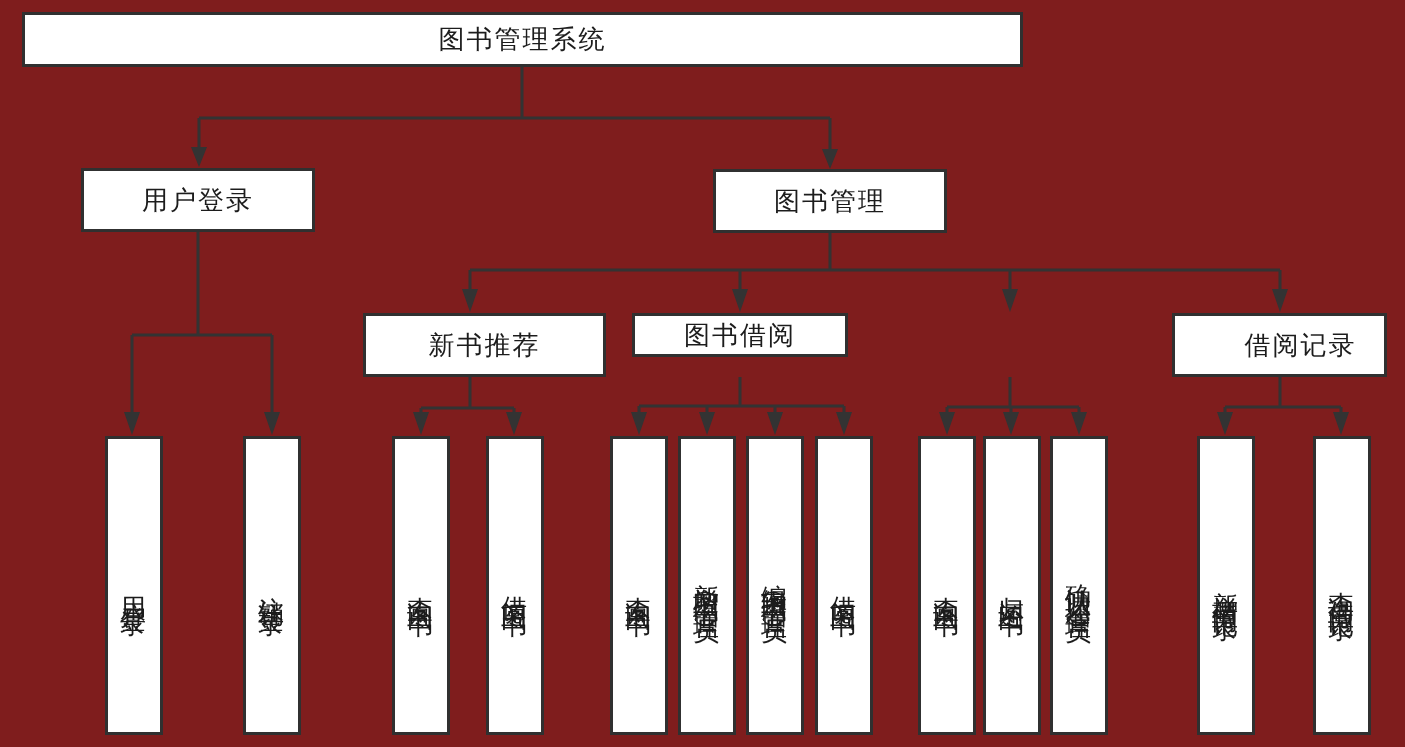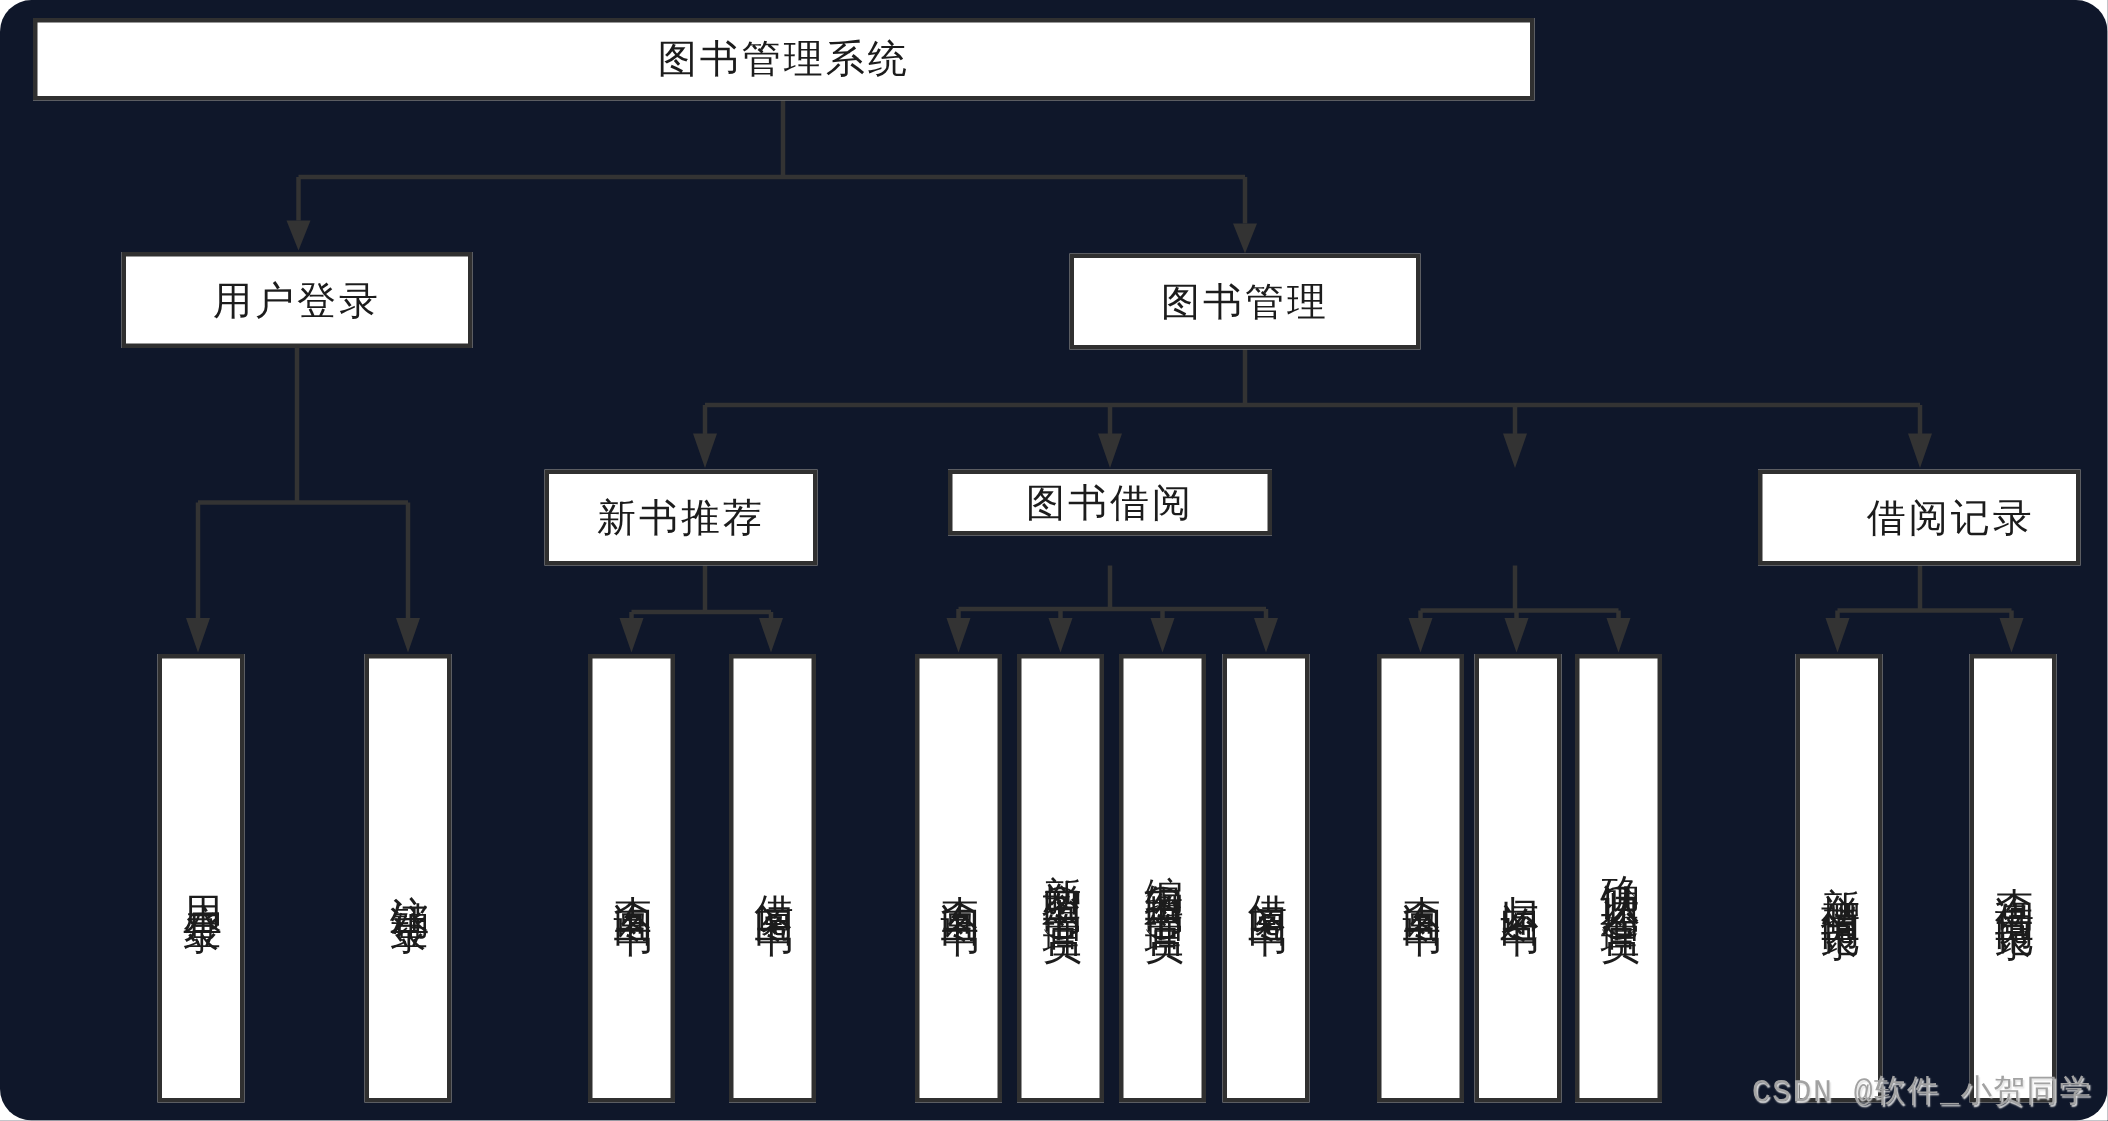--- a/index.html
+++ b/index.html
@@ -1,23 +1,22 @@
 <!DOCTYPE html>
 <html><head>
 <meta charset="utf-8">
 <style>
   html,body{margin:0;padding:0;background:#ffffff;}
   #canvas{
     position:relative;
     width:1405px;height:747px;
-    background:#0f172a;
+    background:#7f1d1d;
     overflow:hidden;
-    font-family:Liberation Mono, monospace;
+    font-family:Liberation Sans, sans-serif;
     color:#1c1c1c;
-    border-radius:21px;
   }
   #wires{position:absolute;left:0;top:0;z-index:1;}
   #wires path.ln{stroke:#333333;stroke-width:3;fill:none;}
   #wires path.ah{fill:#333333;stroke:none;}
 
   .node{
     position:absolute;
     background:#ffffff;
     border:3px solid #303030;
     box-sizing:border-box;
@@ -32,21 +31,21 @@
     letter-spacing:5px;
     white-space:nowrap;
   }
 
   
   .n-root{left:22px;top:12px;width:1001px;height:55px;}
   
   .n-user-login{left:81px;top:168px;width:234px;height:64px;}
   .n-book-mgmt{left:713px;top:169px;width:234px;height:64px;}
   
-  .n-new-book-rec{left:363px;top:313px;width:182px;height:64px;}
+  .n-new-book-rec{left:363px;top:313px;width:243px;height:64px;}
   .n-book-borrow{left:632px;top:313px;width:216px;height:44px;}
   .n-current-borrow{left:903px;top:313px;width:214px;height:64px;}
   .n-borrow-record{left:1172px;top:313px;width:215px;height:64px;padding-left:42px;}
   
   .leaf{top:436px;width:58px;height:299px;}
   .l-user-login{left:105px;}
   .l-logout{left:243px;}
   .l-query-book-1{left:392px;}
   .l-borrow-book-1{left:486px;}
   .l-query-book-2{left:610px;}
@@ -126,15 +125,14 @@
   <div class="node v leaf l-query-book-2">查询图书</div>
   <div class="node v leaf l-add-book">新增图书（管理员）</div>
   <div class="node v leaf l-edit-book">编辑图书（管理员）</div>
   <div class="node v leaf l-borrow-book-2">借阅图书</div>
   <div class="node v leaf l-query-book-3">查询图书</div>
   <div class="node v leaf l-return-book">归还图书</div>
   <div class="node v leaf l-confirm-return">确认归还（管理员）</div>
   <div class="node v leaf l-add-record">新增借阅记录</div>
   <div class="node v leaf l-query-record">查询借阅记录</div>
 
-  <div class="watermark">CSDN @软件_小贺同学</div>
 
 </div>
 
 </body></html>

